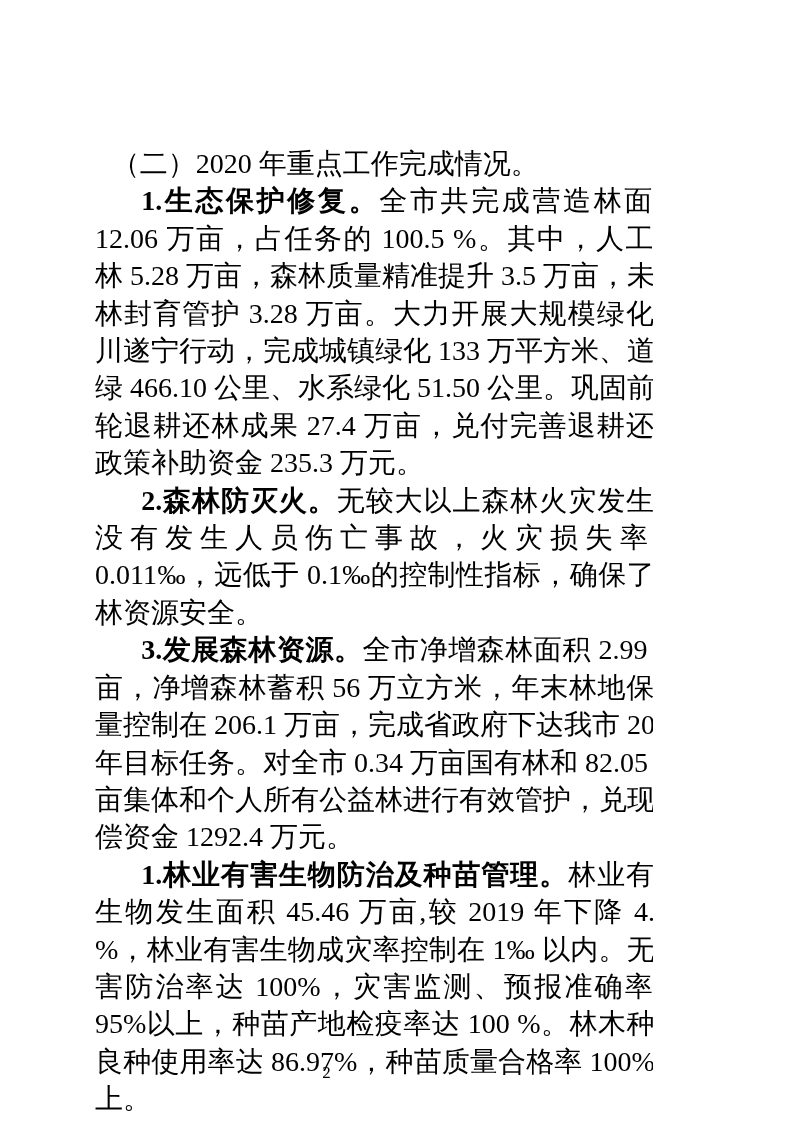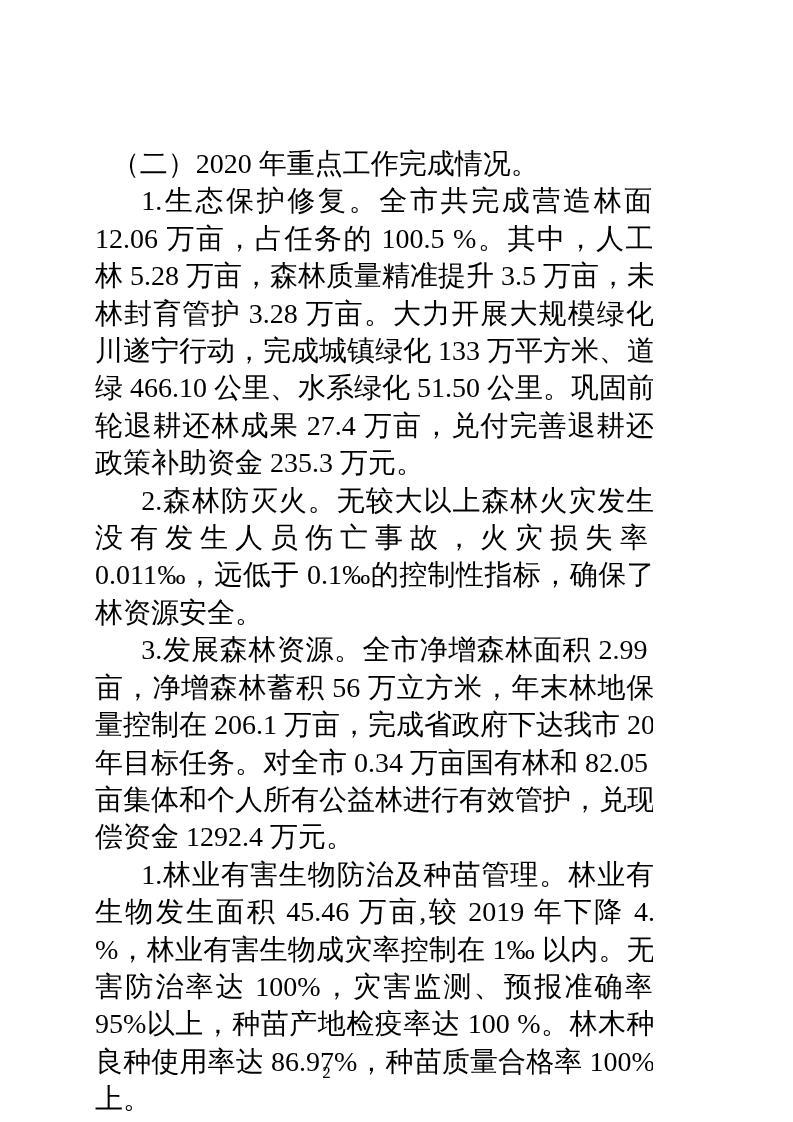--- a/index.html
+++ b/index.html
@@ -31,21 +31,21 @@
     margin: 0;
     padding: 0;
   }
   p.section-heading {
     text-indent: 0.6em;
   }
   p.para {
     text-indent: 1.65em;
   }
   .lead {
-    font-weight: normal;
+    font-weight: bold;
   }
   .page-number {
     position: absolute;
     top: 1022px;
     left: 0;
     width: 100%;
     text-align: center;
     font-size: 17px;
     line-height: 22px;
   }

